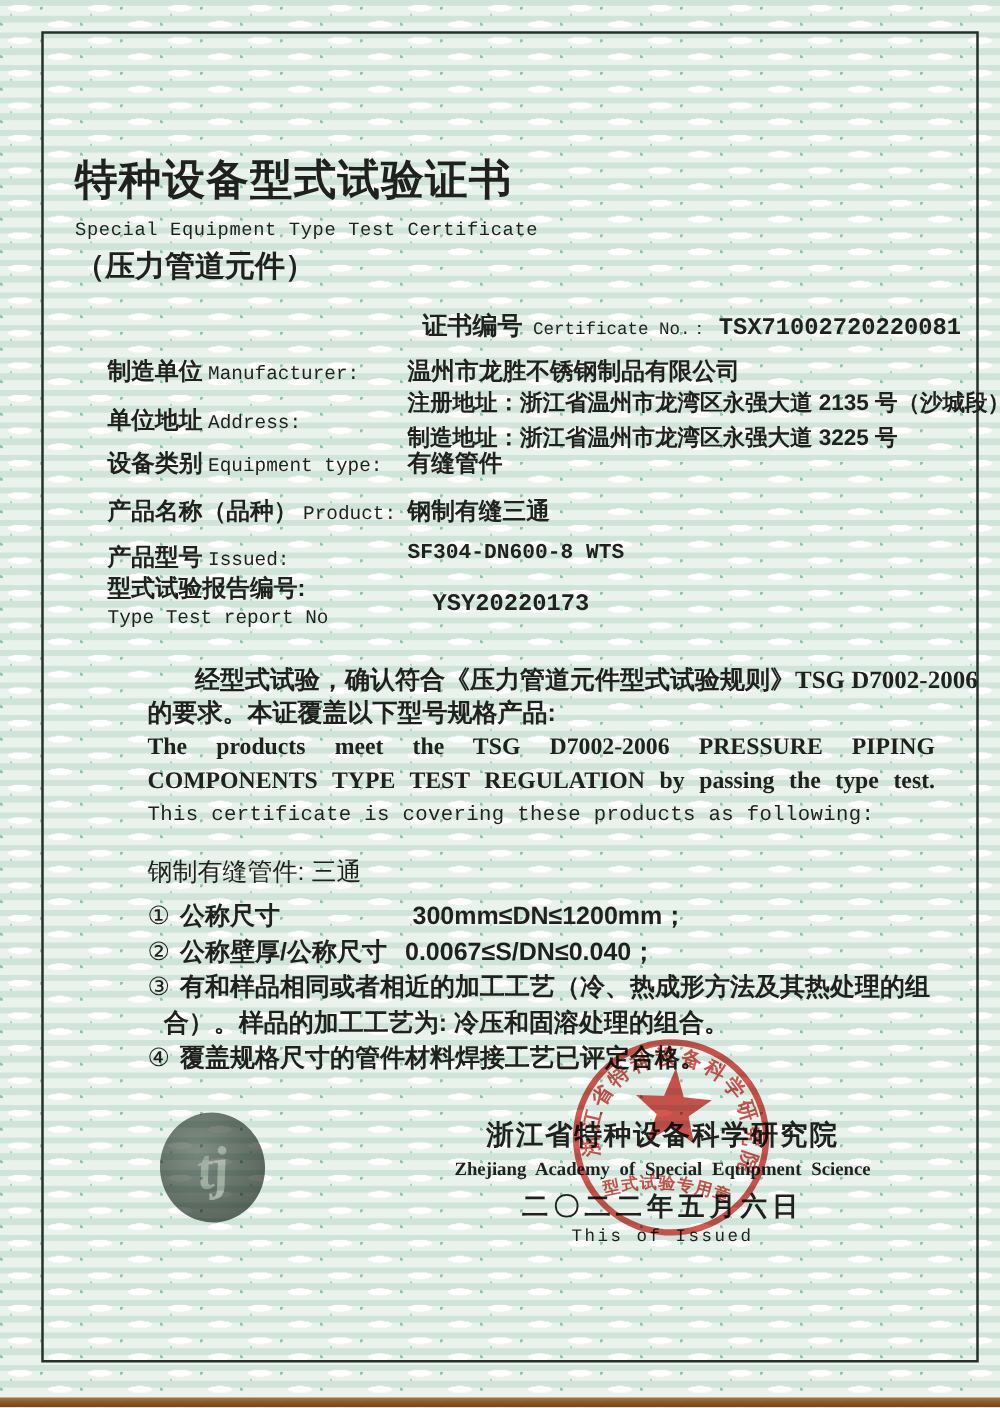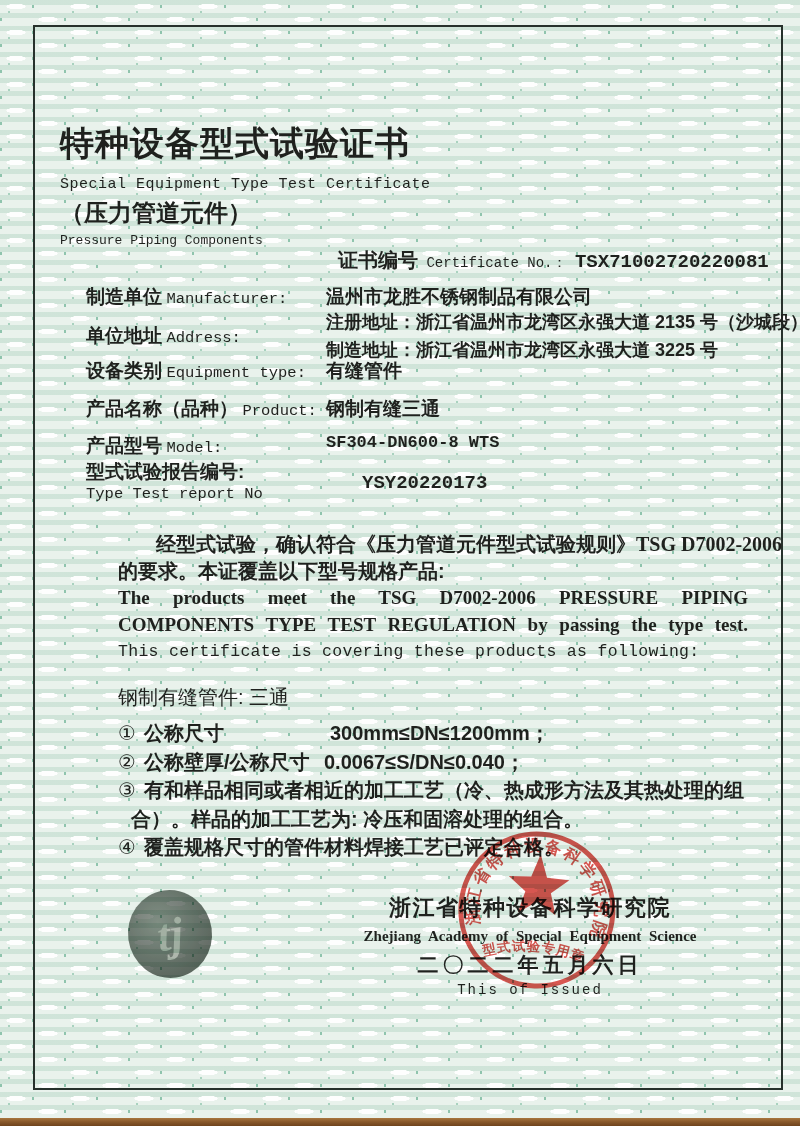--- a/index.html
+++ b/index.html
@@ -50,21 +50,21 @@
   
   .row{position:absolute;left:86px;width:670px;display:flex;align-items:flex-start;}
   .lbl{min-width:232px;padding-right:8px;white-space:nowrap;}
   .lbl-cn{font-size:19px;font-weight:600;}
   .lbl-en{font-size:15.5px;font-weight:500;}
   .val{font-size:19px;font-weight:600;white-space:nowrap;}
   .val-lines{font-size:18px;font-weight:600;line-height:28px;white-space:nowrap;}
   .row-center{align-items:center;}
   .lbl-stack{line-height:22px;}
   .val-mono{font-size:17px;font-weight:700;}
-  .val-no{font-size:19px;font-weight:700;margin-left:36px;}
+  .val-no{font-size:19px;font-weight:700;margin-left:20px;}
 
   
   .declaration{position:absolute;left:118px;top:531px;width:630px;}
   .dec-cn{font-size:20px;font-weight:600;line-height:27px;white-space:nowrap;}
   .dec-cn.indent{text-indent:38px;font-family:Liberation Serif, serif;}
   .dec-en-bold{font-family:"Liberation Serif","DejaVu Serif",serif;font-weight:700;
     font-size:19px;line-height:26.5px;text-align:justify;text-align-last:justify;}
   .dec-en-mono{font-size:16.5px;line-height:28px;letter-spacing:.3px;white-space:nowrap;}
 
   
@@ -103,21 +103,20 @@
 <body>
 
 <div class="page">
 
   <div class="frame"></div>
 
   <div class="header">
     <div class="title-cn">特种设备型式试验证书</div>
     <div class="title-en mono">Special Equipment Type Test Certificate</div>
     <div class="paren-cn">（压力管道元件）</div>
-    <div class="paren-en mono">Pressure Piping Components</div>
   </div>
 
   <div class="cert-line">
     <span class="cl-cn">证书编号</span>
     <span class="cl-en mono">Certificate No.：</span>
     <span class="cl-no mono">TSX71002720220081</span>
   </div>
 
   <div class="row" style="top:284px">
     <div class="lbl">
@@ -150,21 +149,21 @@
     <div class="lbl">
       <span class="lbl-cn">产品名称（品种）</span>
       <span class="lbl-en mono">Product:</span>
     </div>
     <div class="val">钢制有缝三通</div>
   </div>
 
   <div class="row" style="top:433px">
     <div class="lbl">
       <span class="lbl-cn">产品型号</span>
-      <span class="lbl-en mono">Model:</span>
+      <span class="lbl-en mono">Issued:</span>
     </div>
     <div class="val val-mono mono">SF304-DN600-8 WTS</div>
   </div>
 
   <div class="row row-center" style="top:461px">
     <div class="lbl lbl-stack">
       <div class="lbl-cn">型式试验报告编号:</div>
       <div class="lbl-en mono">Type Test report No</div>
     </div>
     <div class="val val-no mono">YSY20220173</div>

